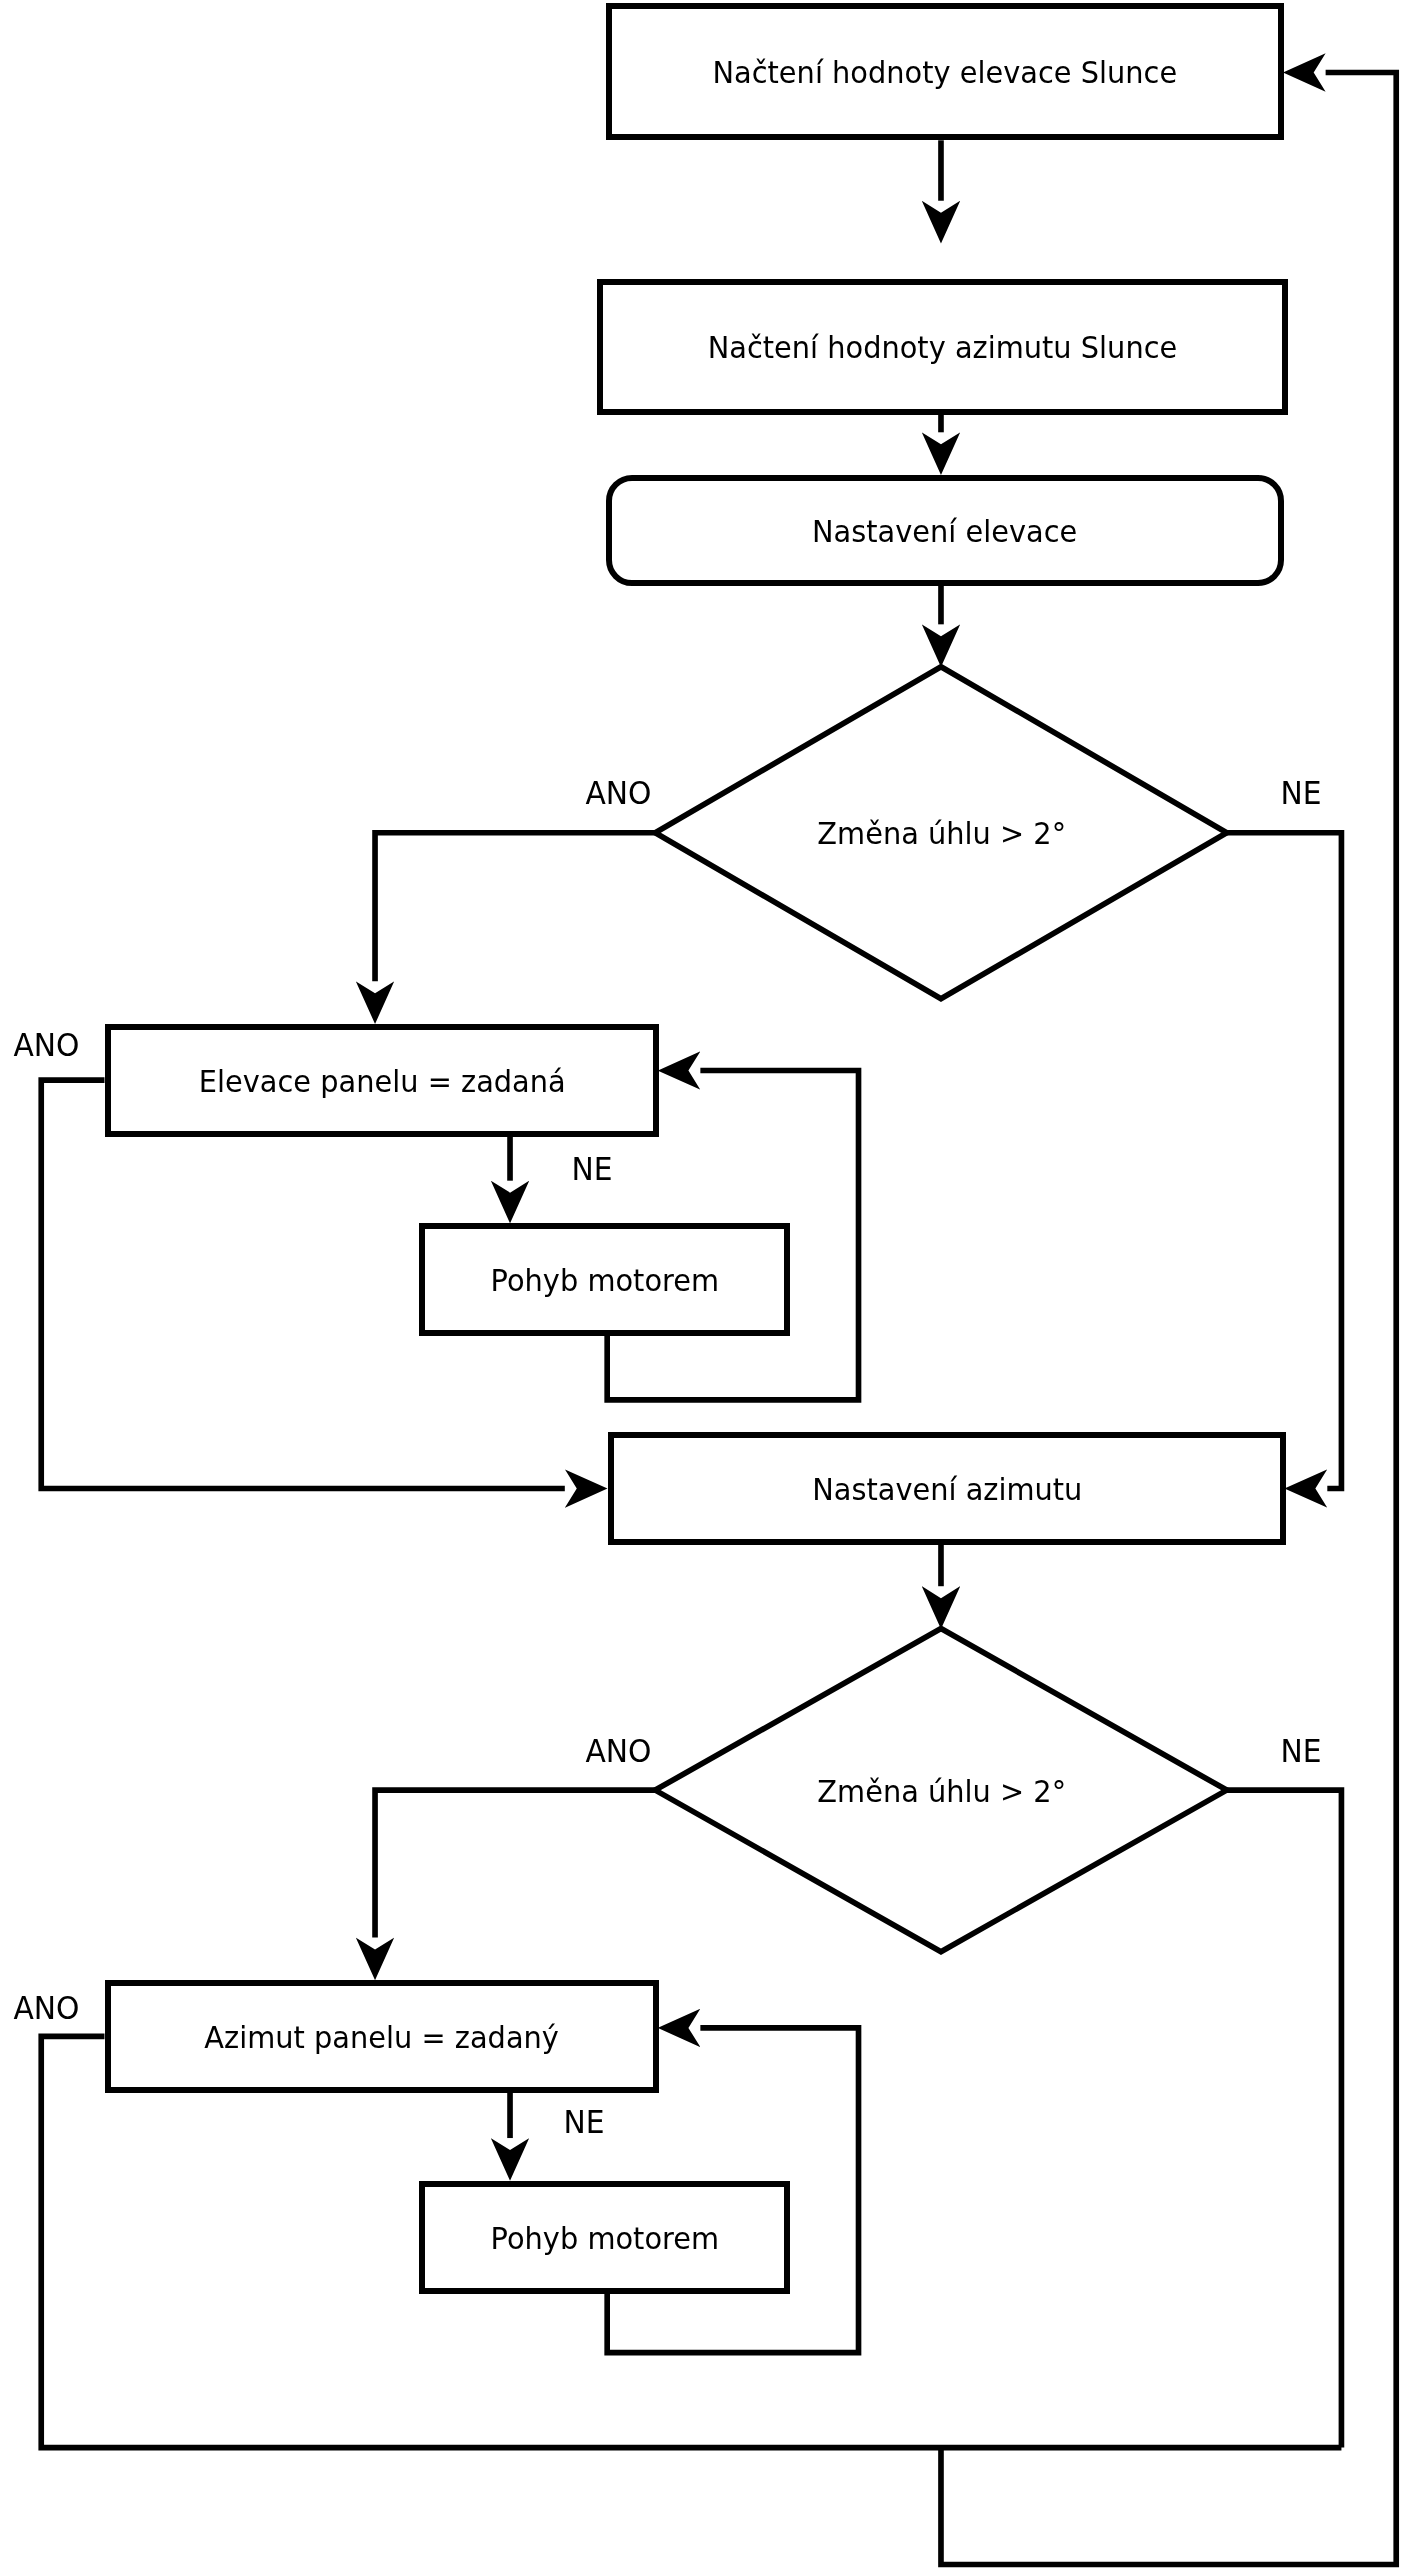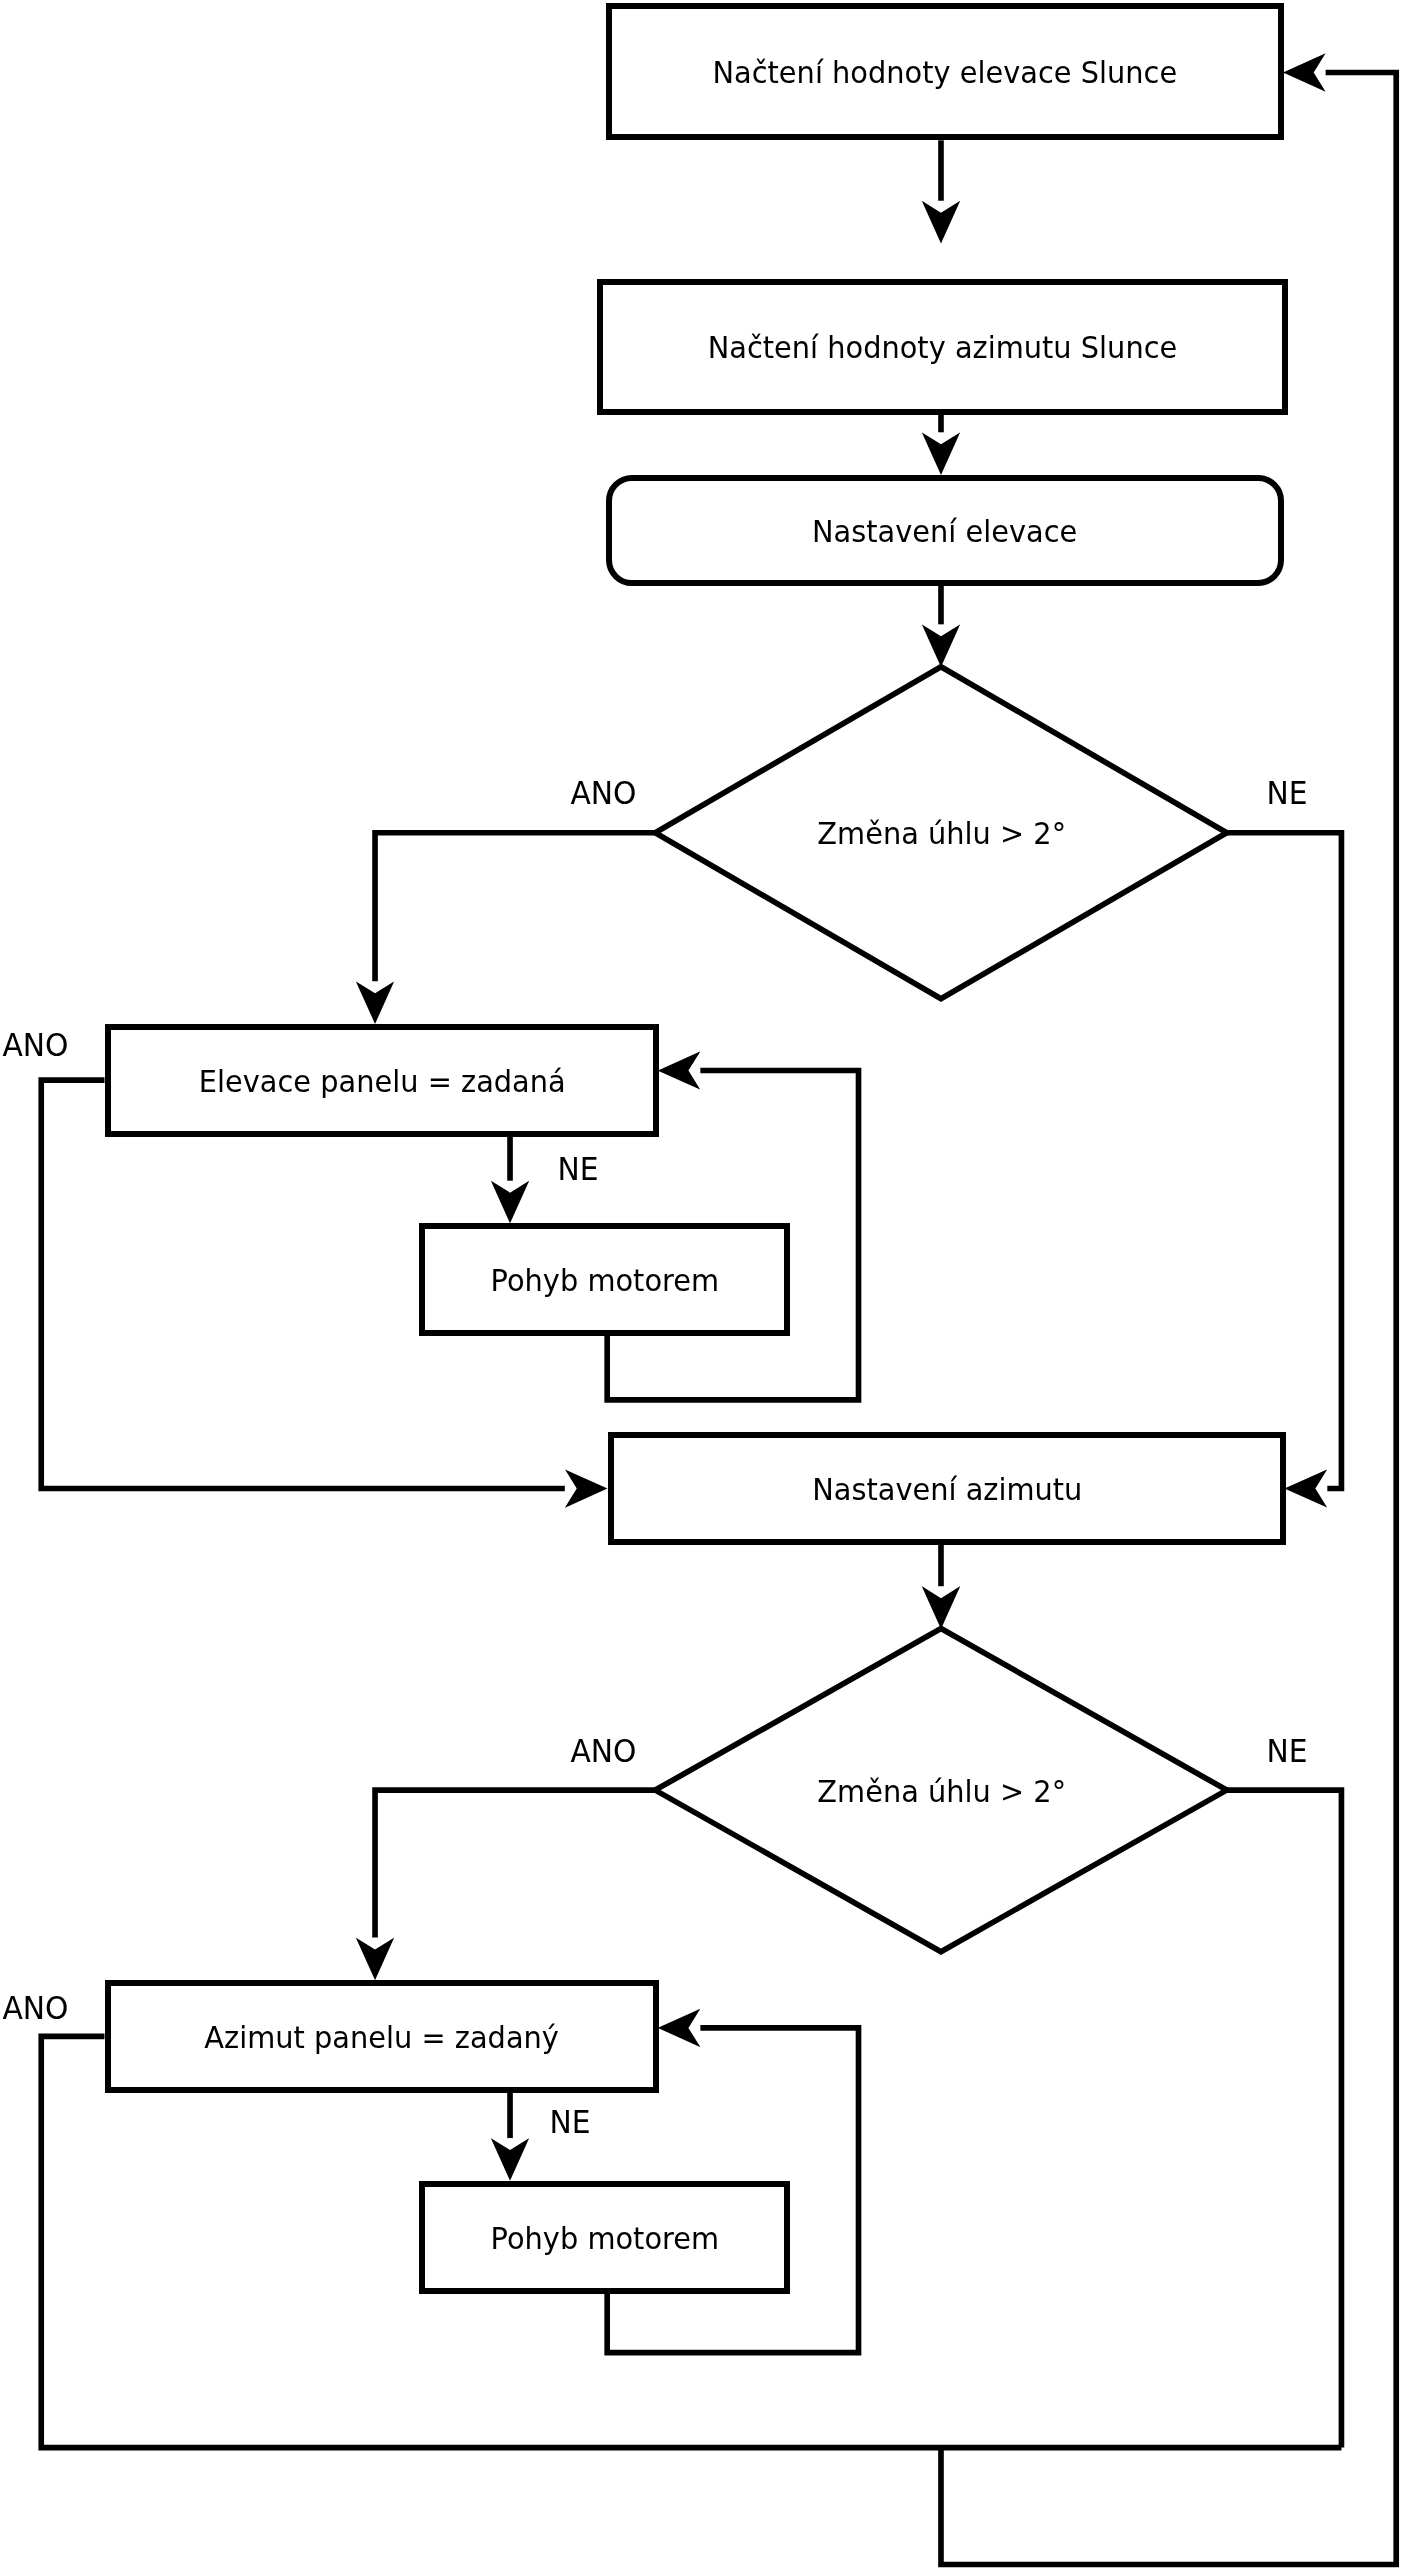--- a/index.html
+++ b/index.html
@@ -22,21 +22,21 @@
     white-space:nowrap;
   }
   .node span,.dlabel span,.branch span{display:inline-block;transform:scaleX(0.93);transform-origin:center;}
   .dlabel{
     position:absolute;
     display:flex;align-items:center;justify-content:center;
     font-size:31px;white-space:nowrap;text-align:right;
   }
   .branch{
     position:absolute;
-    display:flex;align-items:center;justify-content:flex-start;
+    display:flex;align-items:center;justify-content:center;
     font-size:32px;white-space:nowrap;
   }
 </style>
 </head>
 <body>
 
 <div class="stage">
 
   <svg class="wires" viewBox="0 0 2484 4560" xmlns="http://www.w3.org/2000/svg">
     <defs>

